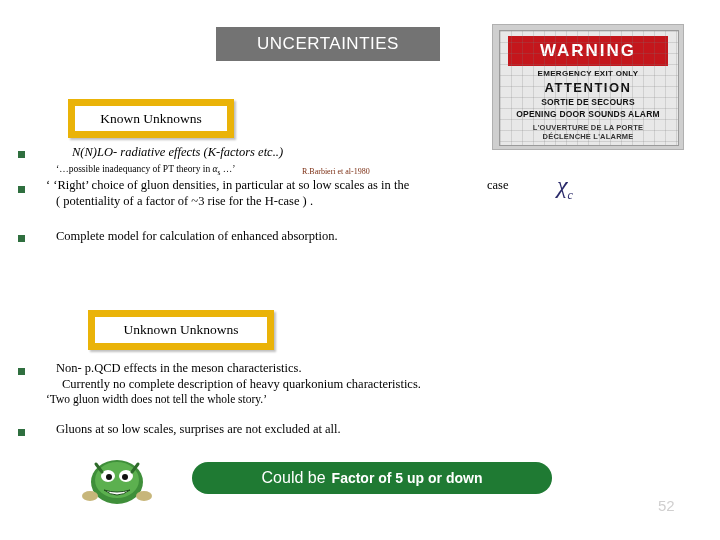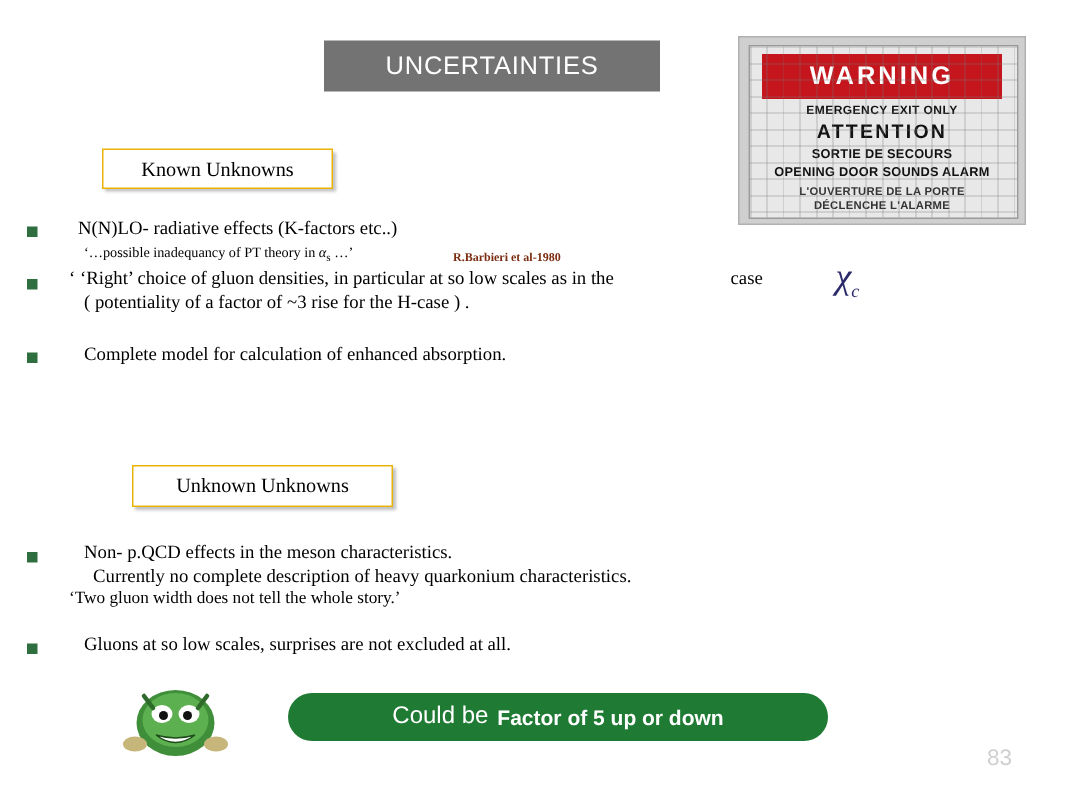--- a/index.html
+++ b/index.html
@@ -91,21 +91,21 @@
     left: 0; top: 0; right: 0; bottom: 0;
     background-image:
       repeating-linear-gradient(to right, rgba(120,120,120,.22) 0 1px, transparent 1px 11px),
       repeating-linear-gradient(to bottom, rgba(120,120,120,.22) 0 1px, transparent 1px 11px);
   }
 
   
   .section-box {
     position: absolute;
     background: #ffffff;
-    border: 1px solid #eab308;
+    border: 7px solid #eab308;
     display: flex;
     align-items: center;
     justify-content: center;
     font-family: "Liberation Serif", serif;
     font-size: 13.5px;
     color: #000;
     box-shadow: 2px 2px 2px rgba(0,0,0,.25);
   }
   #known-box { left: 68px; top: 99px; width: 152px; height: 25px; }
   #unknown-box { left: 88px; top: 310px; width: 172px; height: 26px; }
@@ -229,26 +229,26 @@
       <div class="ws-line ws-l5">L'OUVERTURE DE LA PORTE DÉCLENCHE L'ALARME</div>
       <div class="ws-grid"></div>
     </div>
   </div>
 
   <div class="section-box" id="known-box">
     <span>Known  Unknowns</span>
   </div>
 
   <div class="bullet-marker" style="left:18px; top:151px;"></div>
-  <div class="btext" style="left:52px; top:145px;">N(N)LO- radiative effects (K-factors etc..)</div>
+  <div class="btext" style="left:72px; top:145px;font-style:italic;">N(N)LO- radiative effects (K-factors etc..)</div>
 
   <div class="small-note" style="left:56px; top:164px;">
     <span>‘…possible inadequancy of PT theory in </span><i>α</i><sub>s</sub><span> …’</span>
   </div>
-  <div class="ref" style="left:302px; top:167px;font-weight:bold;">R.Barbieri et al-1980</div>
+  <div class="ref" style="left:302px; top:167px;">R.Barbieri et al-1980</div>
 
   <div class="bullet-marker" style="left:18px; top:186px;"></div>
   <div class="btext" style="left:46px; top:178px;">‘ ‘Right’ choice of  gluon densities, in particular at so low scales as in the</div>
   <div class="btext" style="left:56px; top:194px;">( potentiality of a factor of ~3 rise for the H-case ) .</div>
   <div class="case-word">case</div>
   <div class="chi"><span>χ</span><sub>c</sub></div>
 
   <div class="bullet-marker" style="left:18px; top:235px;"></div>
   <div class="btext" style="left:56px; top:229px;">Complete model for calculation of enhanced absorption.</div>
 
@@ -275,15 +275,15 @@
     <path d="M18 12 L24 20 M60 12 L54 20" stroke="#2e6b2a" stroke-width="3" stroke-linecap="round"></path>
     <ellipse cx="12" cy="44" rx="8" ry="5" fill="#c7b67a"></ellipse>
     <ellipse cx="66" cy="44" rx="8" ry="5" fill="#c7b67a"></ellipse>
   </svg>
 
   <div class="bottom-banner">
     <span class="bb-a">Could be</span>
     <span class="bb-b">Factor of 5 up or down</span>
   </div>
 
-  <div class="page-num">83</div>
+  <div class="page-num">52</div>
 
 </div>
 
 </body></html>

